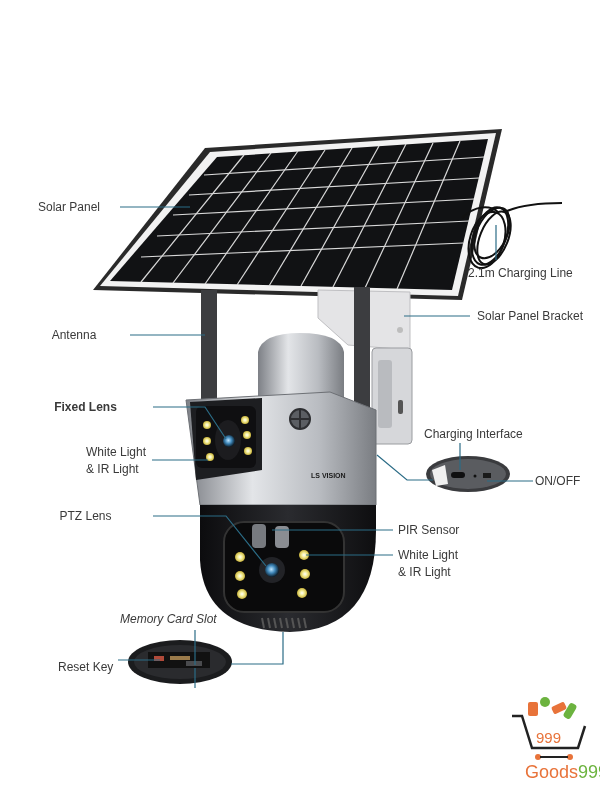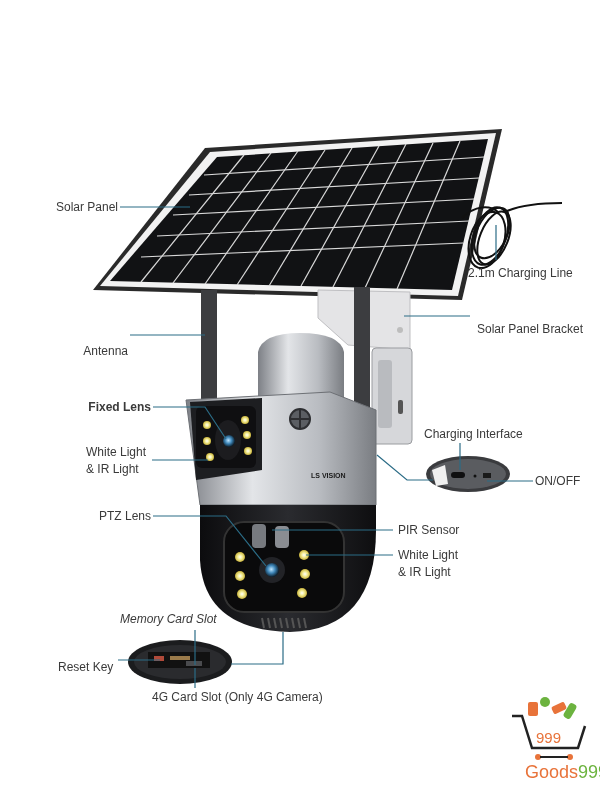--- a/index.html
+++ b/index.html
@@ -1,20 +1,20 @@
 <!DOCTYPE html>
 <html><head>
 <meta charset="utf-8">
 <style>
   html, body { margin:0; padding:0; background:#ffffff; }
   #stage { position:relative; width:600px; height:800px; overflow:hidden; background:#ffffff;
            font-family:"Liberation Sans", sans-serif; }
   svg.art { position:absolute; left:0; top:0; }
   .lbl { position:absolute; font-size:12px; color:#3a3a3a; line-height:14px; white-space:nowrap; }
-  .lbl.right { text-align:right; }
+  .lbl.right { text-align:center; }
   .brand { position:absolute; left:525px; top:762px; font-size:18px; color:#e8733a; }
   .brand span.g { color:#6cb33f; }
 </style>
 </head>
 <body>
 
 <div id="stage">
 
   <svg class="art" width="600" height="800" viewBox="0 0 600 800">
     <defs>
@@ -172,29 +172,28 @@
       <rect x="528" y="702" width="10" height="14" rx="2" fill="#e8733a"></rect>
       <circle cx="545" cy="702" r="5" fill="#6cb33f"></circle>
       <rect x="552" y="704" width="14" height="8" rx="2" fill="#e8733a" transform="rotate(-25 559 708)"></rect>
       <rect x="566" y="703" width="8" height="16" rx="3" fill="#6cb33f" transform="rotate(30 570 711)"></rect>
       <text x="536" y="743" font-family="Liberation Sans, sans-serif" font-size="15" fill="#e8733a">999</text>
     </g>
   </svg>
 
   <div class="lbl right" style="left:20px; top:200px; width:98px;">Solar Panel</div>
   <div class="lbl" style="left:468px; top:266px;">2.1m Charging Line</div>
-  <div class="lbl" style="left:477px; top:309px;margin-top:13px;">Solar Panel Bracket</div>
-  <div class="lbl right" style="left:20px; top:328px; width:108px;margin-top:16px;">Antenna</div>
+  <div class="lbl" style="left:477px; top:309px;">Solar Panel Bracket</div>
+  <div class="lbl right" style="left:20px; top:328px; width:108px;">Antenna</div>
   <div class="lbl right" style="left:20px; top:400px; width:131px;font-weight:bold;">Fixed Lens</div>
   <div class="lbl" style="left:86px; top:445px;">White Light</div>
   <div class="lbl" style="left:86px; top:462px;">&amp; IR Light</div>
   <div class="lbl" style="left:424px; top:427px;">Charging Interface</div>
   <div class="lbl" style="left:535px; top:474px;">ON/OFF</div>
   <div class="lbl right" style="left:20px; top:509px; width:131px;">PTZ Lens</div>
   <div class="lbl" style="left:398px; top:523px;">PIR Sensor</div>
   <div class="lbl" style="left:398px; top:548px;">White Light</div>
   <div class="lbl" style="left:398px; top:565px;">&amp; IR Light</div>
   <div class="lbl" style="left:120px; top:612px;font-style:italic;">Memory Card Slot</div>
   <div class="lbl" style="left:58px; top:660px;text-align:center;">Reset Key</div>
-  <div class="lbl" style="left:152px; top:690px;">4G Card Slot (Only 4G Camera)</div>
 
   <div class="brand"><span>Goods</span><span class="g">999</span></div>
 </div>
 
 </body></html>

